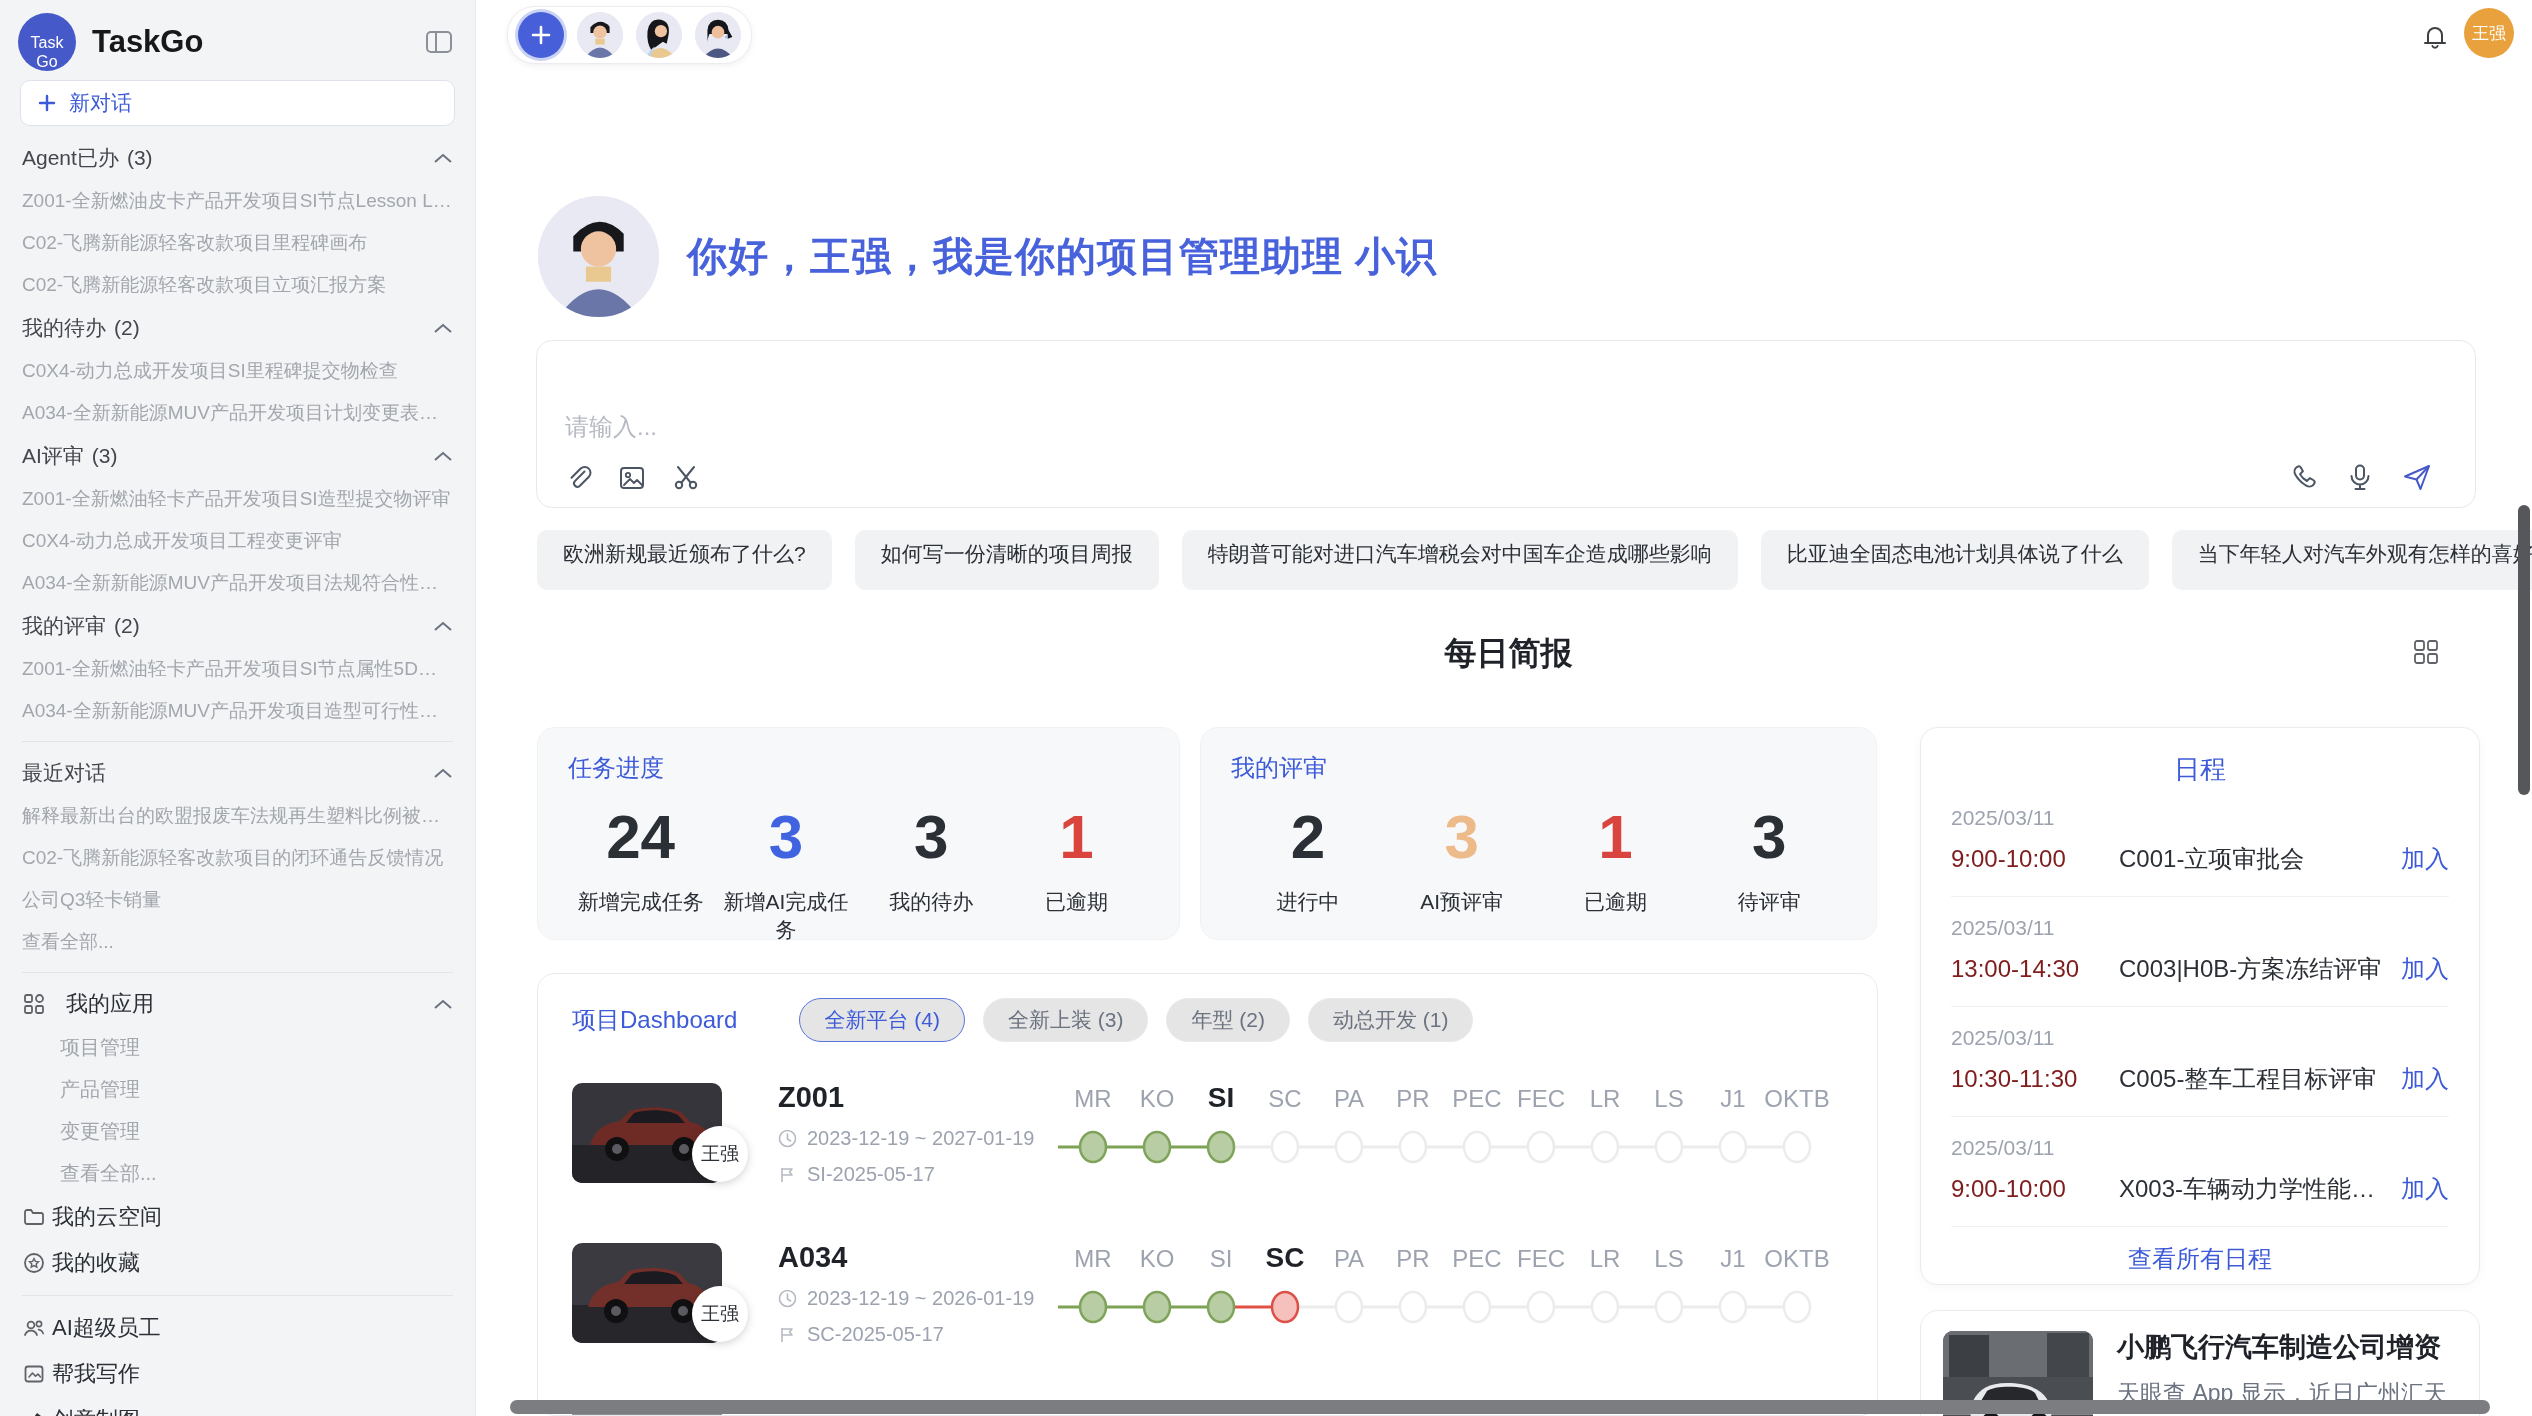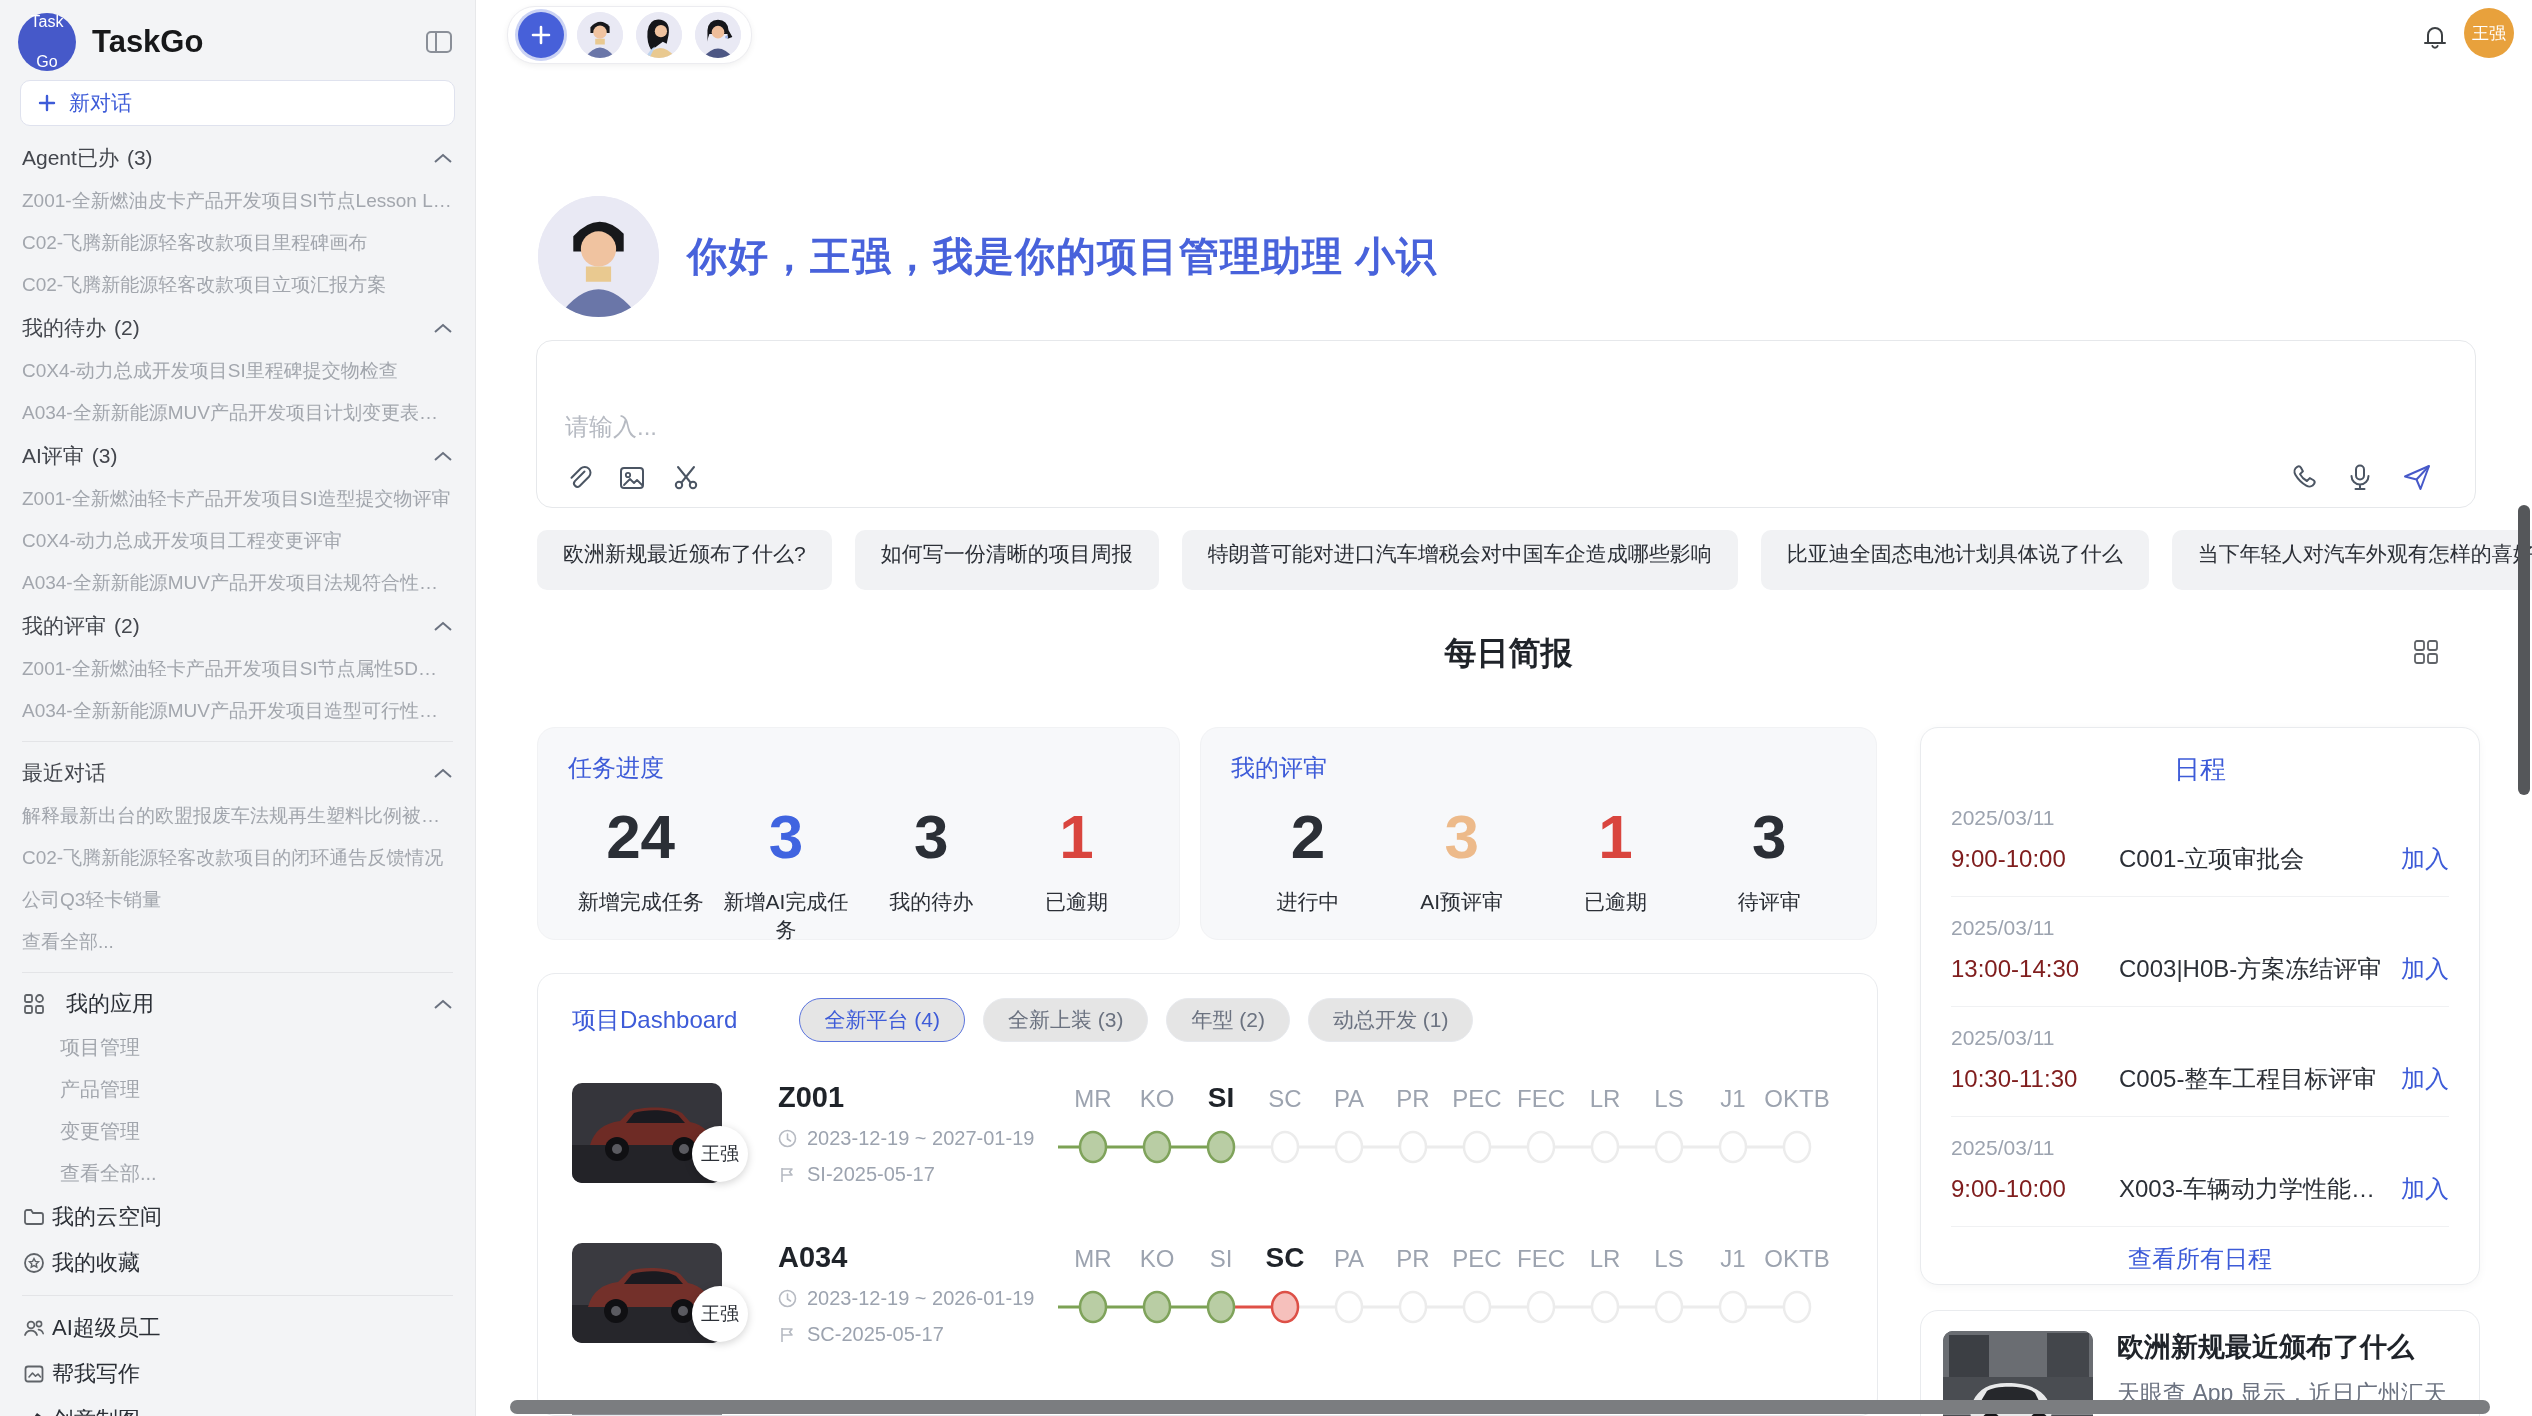--- a/index.html
+++ b/index.html
@@ -5,21 +5,21 @@
   html,body{margin:0;padding:0;}
   body{
     width:2532px;height:1416px;position:relative;overflow:hidden;
     background:#fff;font-family:"Liberation Sans","DejaVu Sans",sans-serif;color:#1f2329;
   }
   
   .sidebar{position:absolute;left:0;top:0;width:476px;height:1416px;background:#f3f4f6;
     border-right:1px solid #e7e8ea;box-sizing:border-box;}
   .sb-header{display:flex;align-items:center;gap:16px;padding:10px 22px 2px 18px;height:64px;}
   .logo{width:58px;height:58px;border-radius:50%;background:#4659C9;color:#fff;display:flex;
-    flex-direction:column;align-items:center;justify-content:space-between;font-size:16px;line-height:1.15;flex:none;}
+    flex-direction:column;align-items:center;justify-content:flex-end;font-size:16px;line-height:1.15;flex:none;}
   .app-title{font-size:31px;font-weight:700;color:#17181a;}
   .collapse-btn{margin-left:auto;cursor:pointer;display:flex;}
   .new-chat{margin:4px 20px 8px;height:44px;background:#fff;border:1px solid #dfe2ee;border-radius:10px;
     display:flex;align-items:center;gap:12px;padding:0 16px;color:#3D5BD8;font-size:21px;cursor:pointer;}
   .sb-list{padding:2px 22px 0 22px;}
   .sec-head{display:flex;align-items:center;height:44px;font-size:21px;color:#43464d;}
   .sec-head .count{margin-left:8px;}
   .sec-head svg{margin-left:auto;}
   .sb-item{height:42px;line-height:42px;font-size:19px;color:#a2a6ad;white-space:nowrap;overflow:hidden;
     text-overflow:ellipsis;cursor:pointer;}
@@ -620,19 +620,19 @@
         <rect x="104" y="2" width="42" height="44" fill="#43464b"></rect>
         <path d="M0 78h150v6H0z" fill="#85878b"></path>
         <path d="M10 92l28-4" stroke="#c9cacd" stroke-width="3"></path>
         <path d="M30 70c6-12 16-18 34-18 20 0 34 6 40 16l4 10c2 8-2 14-10 14H38c-8 0-12-6-10-13z" fill="#e8e9ea"></path>
         <path d="M44 60c8-6 40-6 48 2l4 8H38z" fill="#26282c"></path>
         <circle cx="48" cy="90" r="9" fill="#141417"></circle>
         <circle cx="96" cy="90" r="9" fill="#141417"></circle>
       </svg>
   </div>
   <div style="min-width:0;">
-    <div class="news-title">欧洲新规最近颁布了什么</div>
+    <div class="news-title">小鹏飞行汽车制造公司增资</div>
     <div class="news-body">天眼查 App 显示，近日广州汇天飞行汽...</div>
   </div>
 </div>
 
 <div class="hscroll"></div>
 <div class="vscroll"></div>
 
 </body></html>

